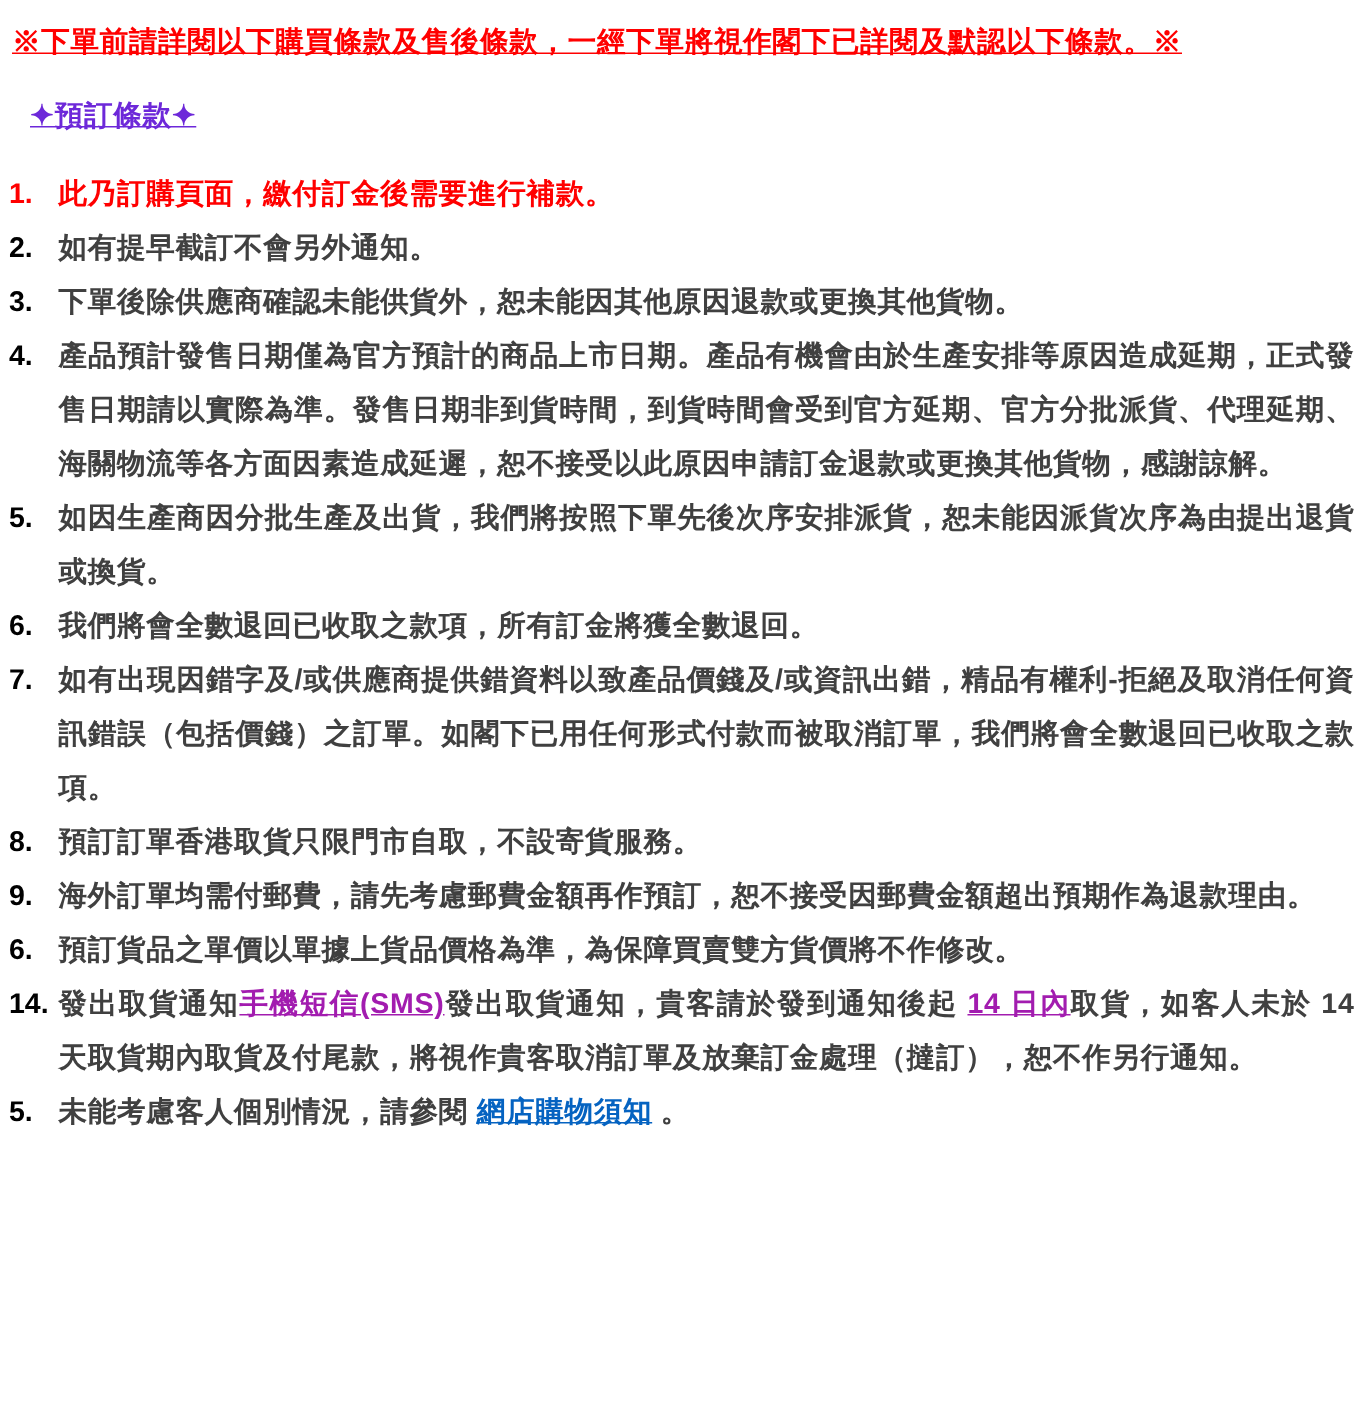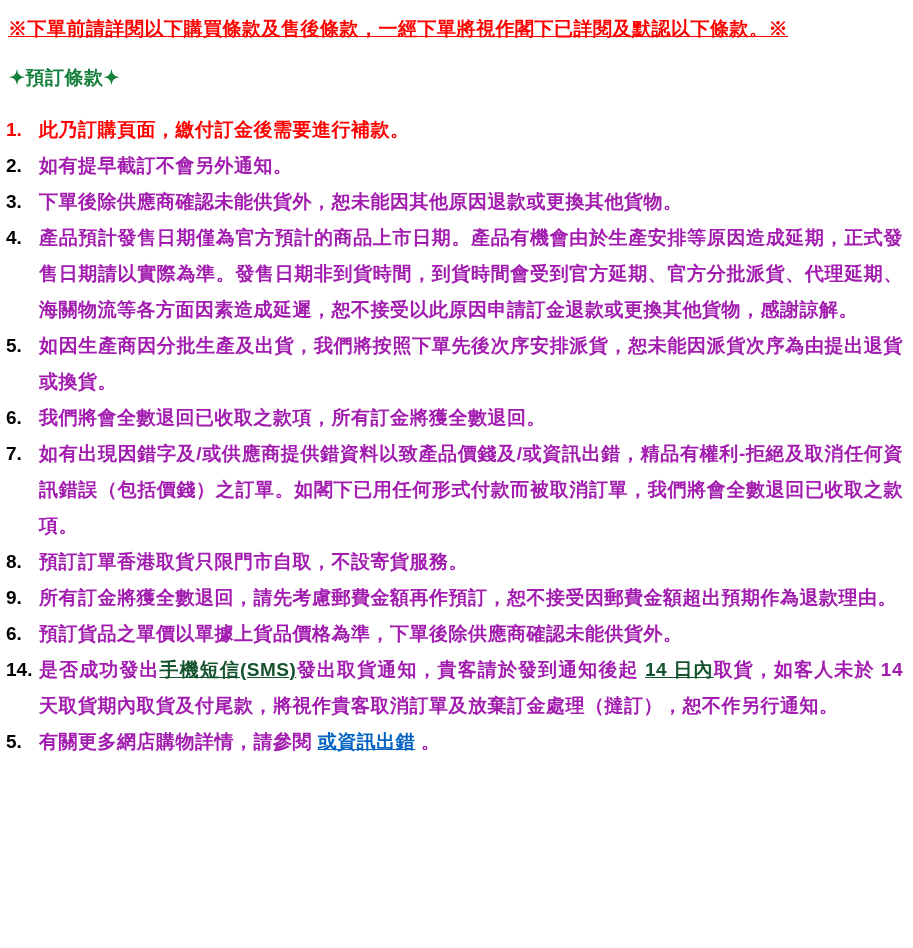--- a/index.html
+++ b/index.html
@@ -21,22 +21,23 @@
     font-size: 19px;
     line-height: 26px;
     color: #ff0000;
     text-decoration: underline;
     margin: 4px 0 0 2px;
     letter-spacing: 0.5px;
   }
   .section-heading {
     font-size: 19px;
     line-height: 24px;
-    color: #15803d;
-    margin: 24px 0 0 3px;
+    color: #6d28d9;
+    text-decoration: underline;
+    margin: 24px 0 0 14px;
     letter-spacing: 0.5px;
   }
   .terms-list {
     margin-top: 22px;
   }
   .term-row {
     display: flex;
     align-items: flex-start;
     font-size: 19px;
     line-height: 36px;
@@ -46,27 +47,27 @@
     width: 33px;
     white-space: nowrap;
   }
   .term-text {
     flex: 1 1 auto;
     text-align: justify;
     text-justify: inter-ideograph;
     letter-spacing: 0.5px;
   }
   .seg-normal {
-    color: #a21caf;
+    color: #404040;
   }
   .seg-red {
     color: #ff0000;
   }
   .seg-red-underline {
-    color: #14532d;
+    color: #a21caf;
     text-decoration: underline;
   }
   .seg-link {
     color: #0563c1;
     text-decoration: underline;
     cursor: pointer;
   }
 </style>
 </head>
 <body>
@@ -104,28 +105,28 @@
       <div class="term-row">
         <span class="term-num">7.</span>
         <span class="term-text"><span class="seg-normal">如有出現因錯字及/或供應商提供錯資料以致產品價錢及/或資訊出錯，精品有權利-拒絕及取消任何資訊錯誤（包括價錢）之訂單。如閣下已用任何形式付款而被取消訂單，我們將會全數退回已收取之款項。</span></span>
       </div>
       <div class="term-row">
         <span class="term-num">8.</span>
         <span class="term-text"><span class="seg-normal">預訂訂單香港取貨只限門市自取，不設寄貨服務。</span></span>
       </div>
       <div class="term-row">
         <span class="term-num">9.</span>
-        <span class="term-text"><span class="seg-normal">所有訂金將獲全數退回，請先考慮郵費金額再作預訂，恕不接受因郵費金額超出預期作為退款理由。</span></span>
+        <span class="term-text"><span class="seg-normal">海外訂單均需付郵費，請先考慮郵費金額再作預訂，恕不接受因郵費金額超出預期作為退款理由。</span></span>
       </div>
       <div class="term-row">
         <span class="term-num">6.</span>
-        <span class="term-text"><span class="seg-normal">預訂貨品之單價以單據上貨品價格為準，下單後除供應商確認未能供貨外。</span></span>
+        <span class="term-text"><span class="seg-normal">預訂貨品之單價以單據上貨品價格為準，為保障買賣雙方貨價將不作修改。</span></span>
       </div>
       <div class="term-row">
         <span class="term-num">14.</span>
-        <span class="term-text"><span class="seg-normal">是否成功發出</span><span class="seg-red-underline">手機短信(SMS)</span><span class="seg-normal">發出取貨通知，貴客請於發到通知後起 </span><span class="seg-red-underline">14 日內</span><span class="seg-normal">取貨，如客人未於 14 天取貨期內取貨及付尾款，將視作貴客取消訂單及放棄訂金處理（撻訂），恕不作另行通知。</span></span>
+        <span class="term-text"><span class="seg-normal">發出取貨通知</span><span class="seg-red-underline">手機短信(SMS)</span><span class="seg-normal">發出取貨通知，貴客請於發到通知後起 </span><span class="seg-red-underline">14 日內</span><span class="seg-normal">取貨，如客人未於 14 天取貨期內取貨及付尾款，將視作貴客取消訂單及放棄訂金處理（撻訂），恕不作另行通知。</span></span>
       </div>
       <div class="term-row">
         <span class="term-num">5.</span>
-        <span class="term-text"><span class="seg-normal">有關更多網店購物詳情，請參閱 </span><span class="seg-link">或資訊出錯</span><span class="seg-normal"> 。</span></span>
+        <span class="term-text"><span class="seg-normal">未能考慮客人個別情況，請參閱 </span><span class="seg-link">網店購物須知</span><span class="seg-normal"> 。</span></span>
       </div>
     </div>
 </div>
 
 </body></html>

